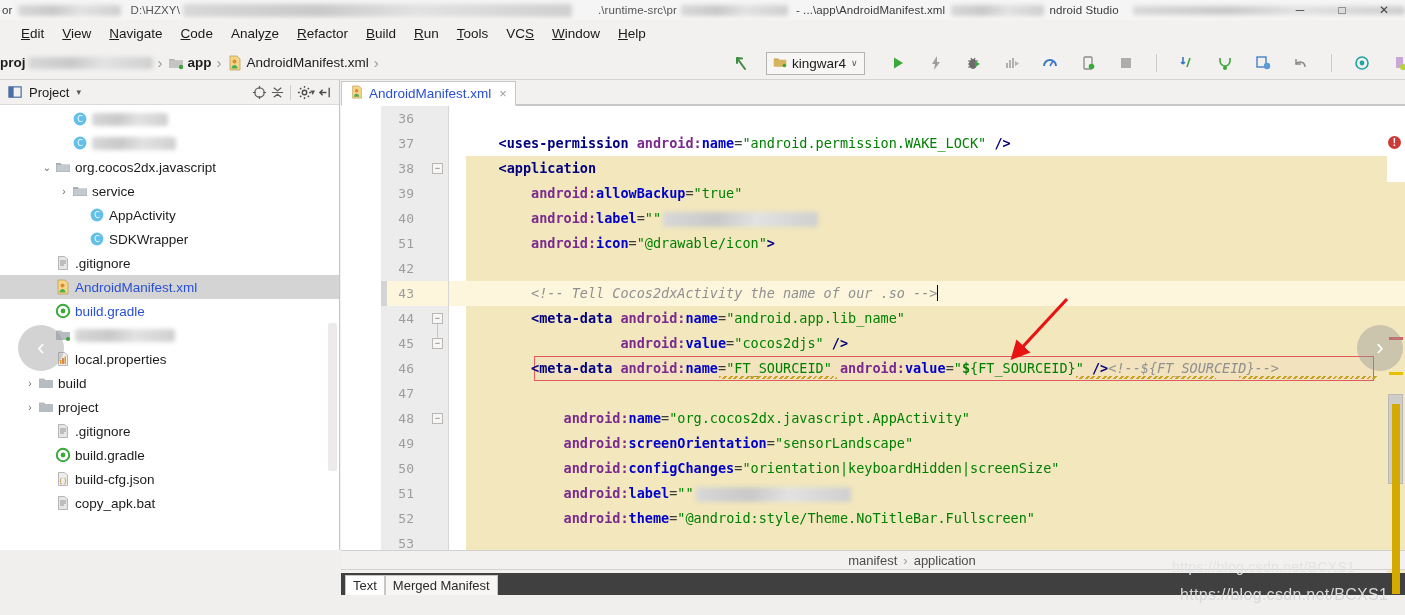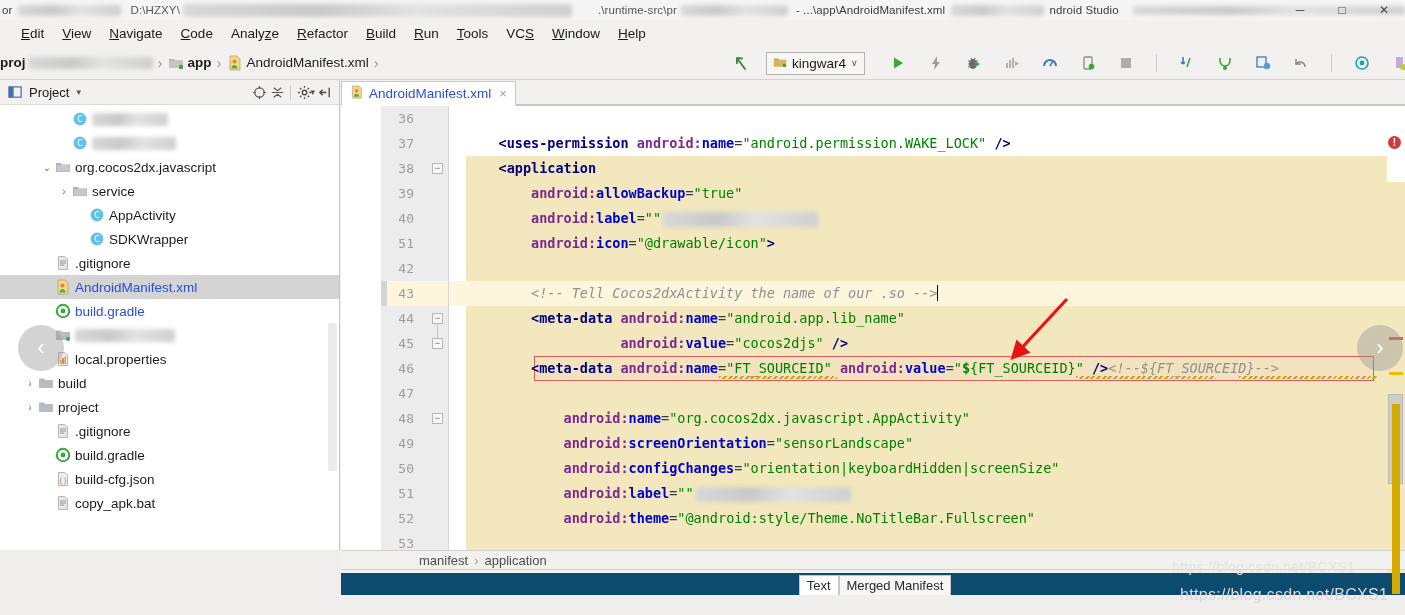--- a/index.html
+++ b/index.html
@@ -187,28 +187,27 @@
     background: rgba(150,150,150,0.42);
     display: flex; align-items: center; justify-content: center;
     color: #fff; font-size: 22px; z-index: 20;
   }
 
   
   .statusbread {
     position: absolute; left: 341px; top: 550px; width: 1064px; height: 20px;
     background: #f2f1f0; border-top: 1px solid #d3d1cf; border-bottom: 1px solid #d3d1cf;
     display: flex; align-items: center; padding-left: 78px;
-    font-size: 13px; color: #4d4d4d;
+    font-size: 13px; color: #4d4d4d; justify-content: center;
   }
   .statusbread .sep { color: #9a9a9a; margin: 0 6px; }
   .bottomtabs {
     position: absolute; left: 341px; top: 573px; width: 1064px; height: 22px;
-    background: #0c4a6e; display: flex; align-items: flex-end; padding-left: 4px; gap: 0px;
+    background: #404040; display: flex; align-items: flex-end; padding-left: 4px; gap: 0px;
     overflow: hidden;
-    justify-content: center;
   }
   .btab {
     height: 20px; padding: 2px 7px 0 7px; font-size: 13px; color: #2a2a2a;
     border: 1px solid #c9c7c5; border-bottom: none; background: #f7f6f5;
   }
   .btab.active { background: #ffffff; }
   .bottom-fill { position:absolute; left:0; top:595px; width:1405px; height:20px; background:#f0efee; }
   .left-bottom-fill { position:absolute; left:0; top:550px; width:341px; height:65px; background:#f0efee; }
 
   .watermark {

